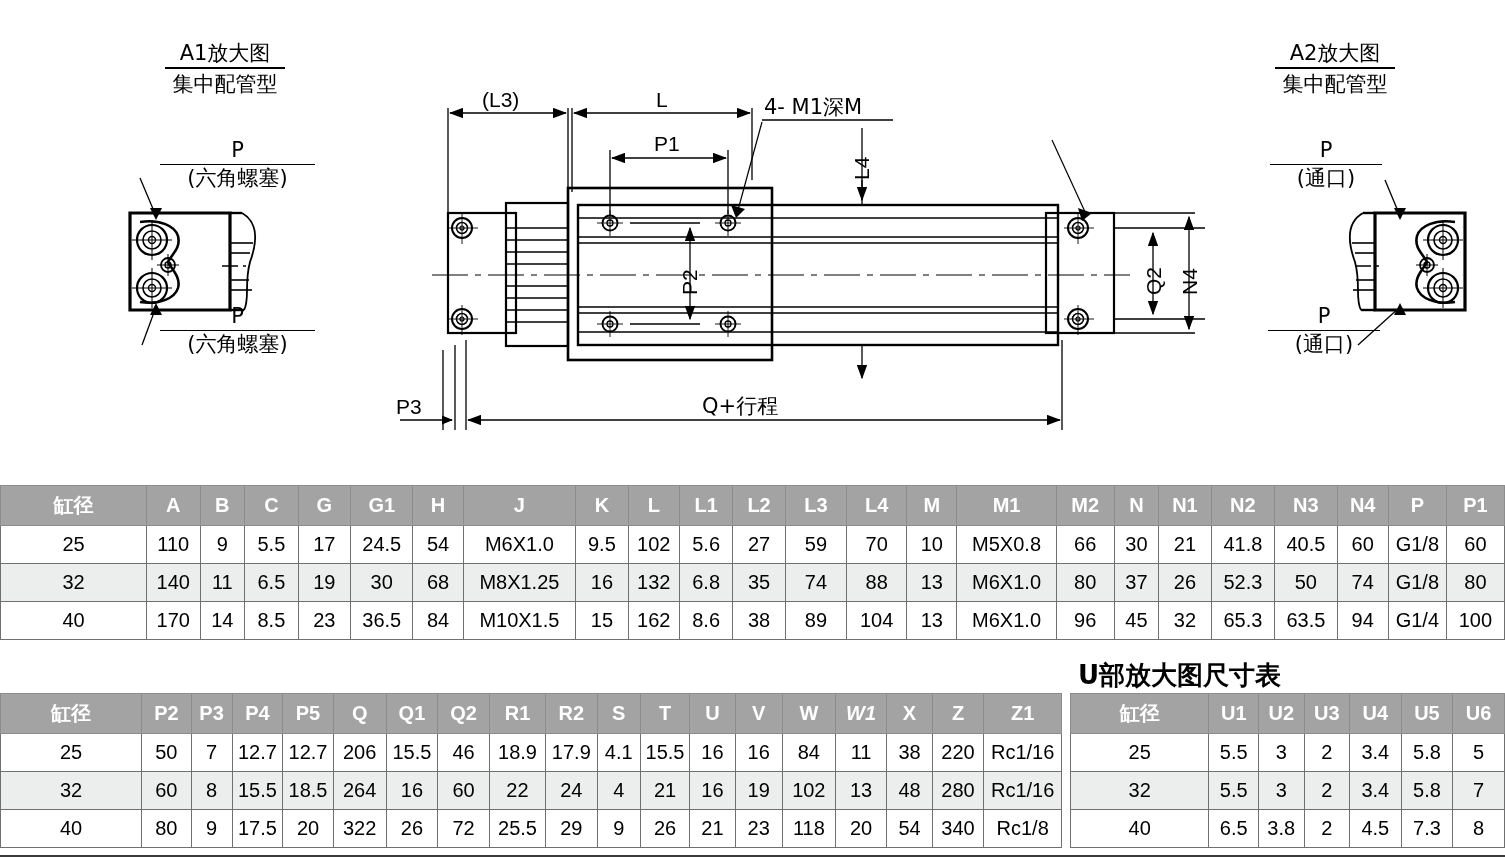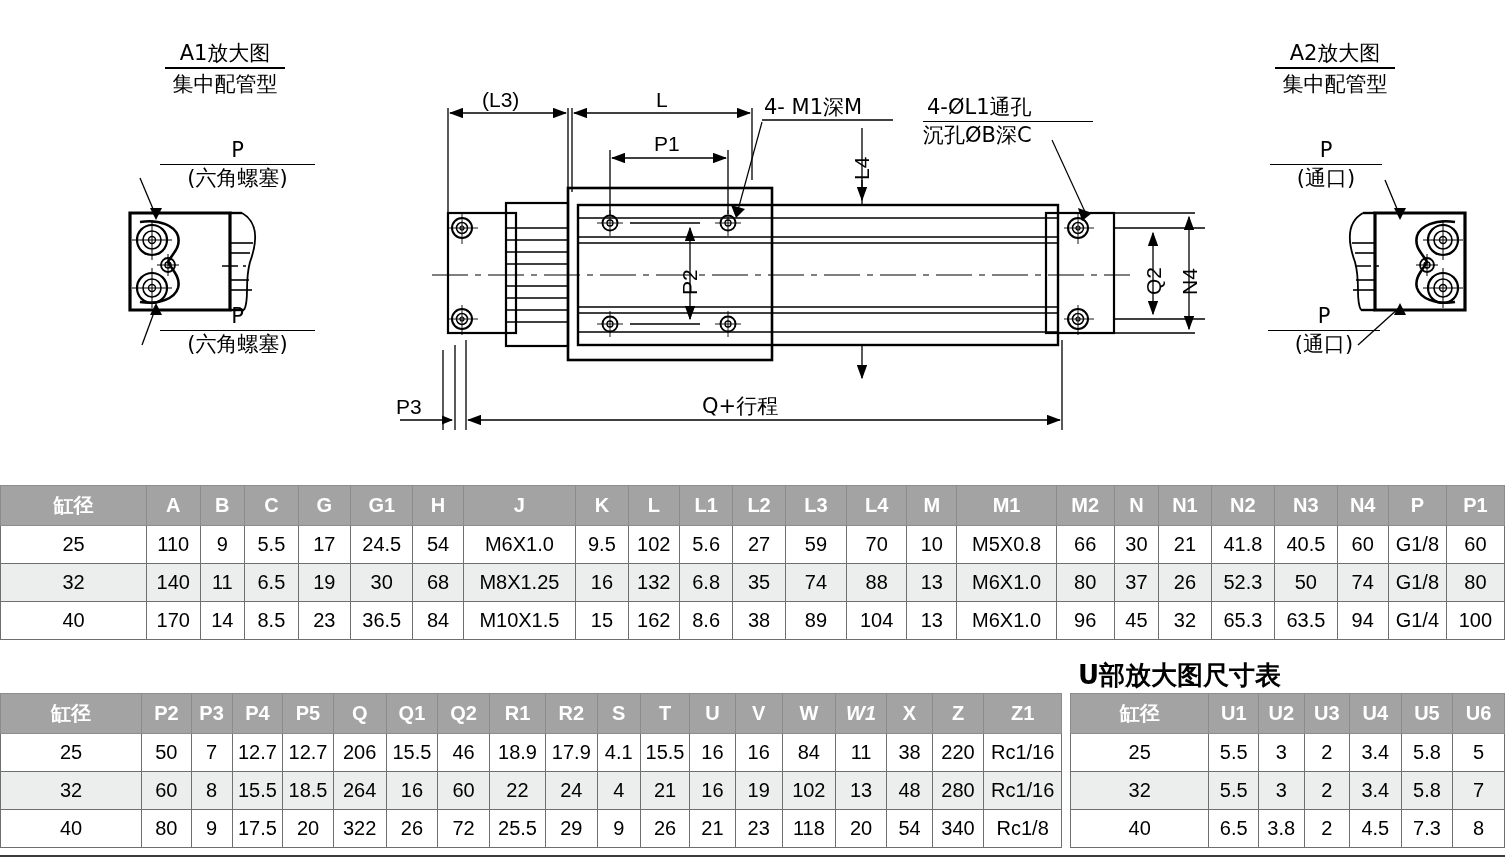--- a/index.html
+++ b/index.html
@@ -314,24 +314,20 @@
   <div class="vlbl" style="left:1142px; top:295px;">Q2</div>
 
   <div class="vlbl" style="left:1178px; top:295px;">N4</div>
 
   <div class="lbl" style="left:396px; top:395px;">P3</div>
 
   <div class="lbl cjk" style="left:702px; top:394px;">Q+行程</div>
 
   <div class="lbl cjk" style="left:764px; top:95px;">4- M1深M</div>
 
-  <div class="frac" style="left:923px; top:95px; width:170px; text-align:left;">
-    <span class="n">4-ØL1通孔</span>
-    <span class="d">沉孔ØB深C</span>
-  </div>
 
   <table class="tbl" id="tbl-main" style="left:0px; top:485px; width:1505px;">
     <thead>
       <tr>
           <th class="cjk" style="width: 131px;">缸径</th>
           <th style="width: 48px;">A</th>
           <th style="width: 40px;">B</th>
           <th style="width: 48px;">C</th>
           <th style="width: 47px;">G</th>
           <th style="width: 56px;">G1</th>

